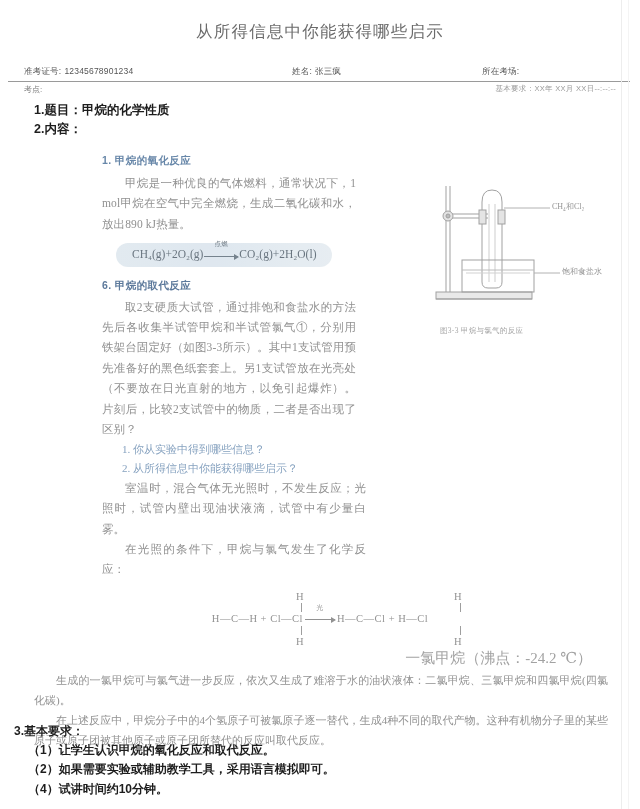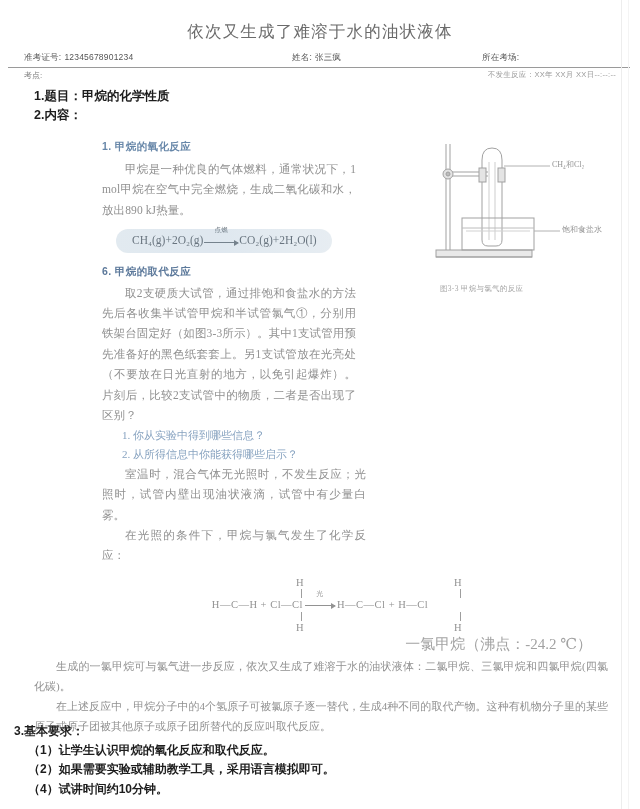--- a/index.html
+++ b/index.html
@@ -42,21 +42,21 @@
     font-family: "Liberation Sans", "DejaVu Sans", sans-serif;
     font-size: 16.5px;
     letter-spacing: 1.2px;
     color: #6b6b6b;
     padding-top: 21px;
     font-weight: 400;
   }
 
   .id-row {
     position: relative;
-    margin-top: 9px;
+    margin-top: 23px;
     padding: 0 28px 3px 24px;
     display: flex;
     font-family: "Liberation Sans", "DejaVu Sans", sans-serif;
     font-size: 8.5px;
     color: #555;
     letter-spacing: .2px;
   }
   .id-cell-1 { width: 268px; }
   .id-cell-2 { width: 190px; }
   .id-cell-3 { flex: 1; }
@@ -175,21 +175,21 @@
   .blue-q {
     color: #7e9ec0;
     font-size: 11px;
     line-height: 1.72;
     padding-left: 20px;
   }
 
   
   .figure {
     position: absolute;
-    top: 0;
+    top: 28px;
     right: -8px;
     width: 190px;
     color: #9a9a9a;
     margin-left: 24px;
   }
   .figure-cap {
     font-size: 7.5px;
     color: #a2a2a2;
     text-align: left;
     padding-left: 8px;
@@ -267,39 +267,39 @@
   }
 </style>
 </head>
 <body>
 
 <div class="page">
 
   <div class="edge-right"></div>
   <div class="edge-right2"></div>
 
-  <div class="doc-title">依次又生成了难溶于水的油状液体</div>
+  <div class="doc-title">从所得信息中你能获得哪些启示</div>
 
   <div class="id-row">
     <div class="id-cell-1">
       <span>准考证号:</span><span class="val">12345678901234</span>
     </div>
     <div class="id-cell-2">
       <span>姓名:</span><span class="val">张三疯</span>
     </div>
     <div class="id-cell-3">
       <span>所在考场:</span><span class="val"></span>
     </div>
   </div>
 
   <div class="rule"></div>
 
   <div class="sub-row">
     <span>考点:</span>
-    <span class="draw-time">不发生反应：XX年 XX月 XX日--:--:--</span>
+    <span class="draw-time">基本要求：XX年 XX月 XX日--:--:--</span>
   </div>
 
   <div class="top-items">
     <div class="li">1.题目：甲烷的化学性质</div>
     <div class="li">2.内容：</div>
   </div>
 
   <div class="scan">
 
     <div class="scan-col">

